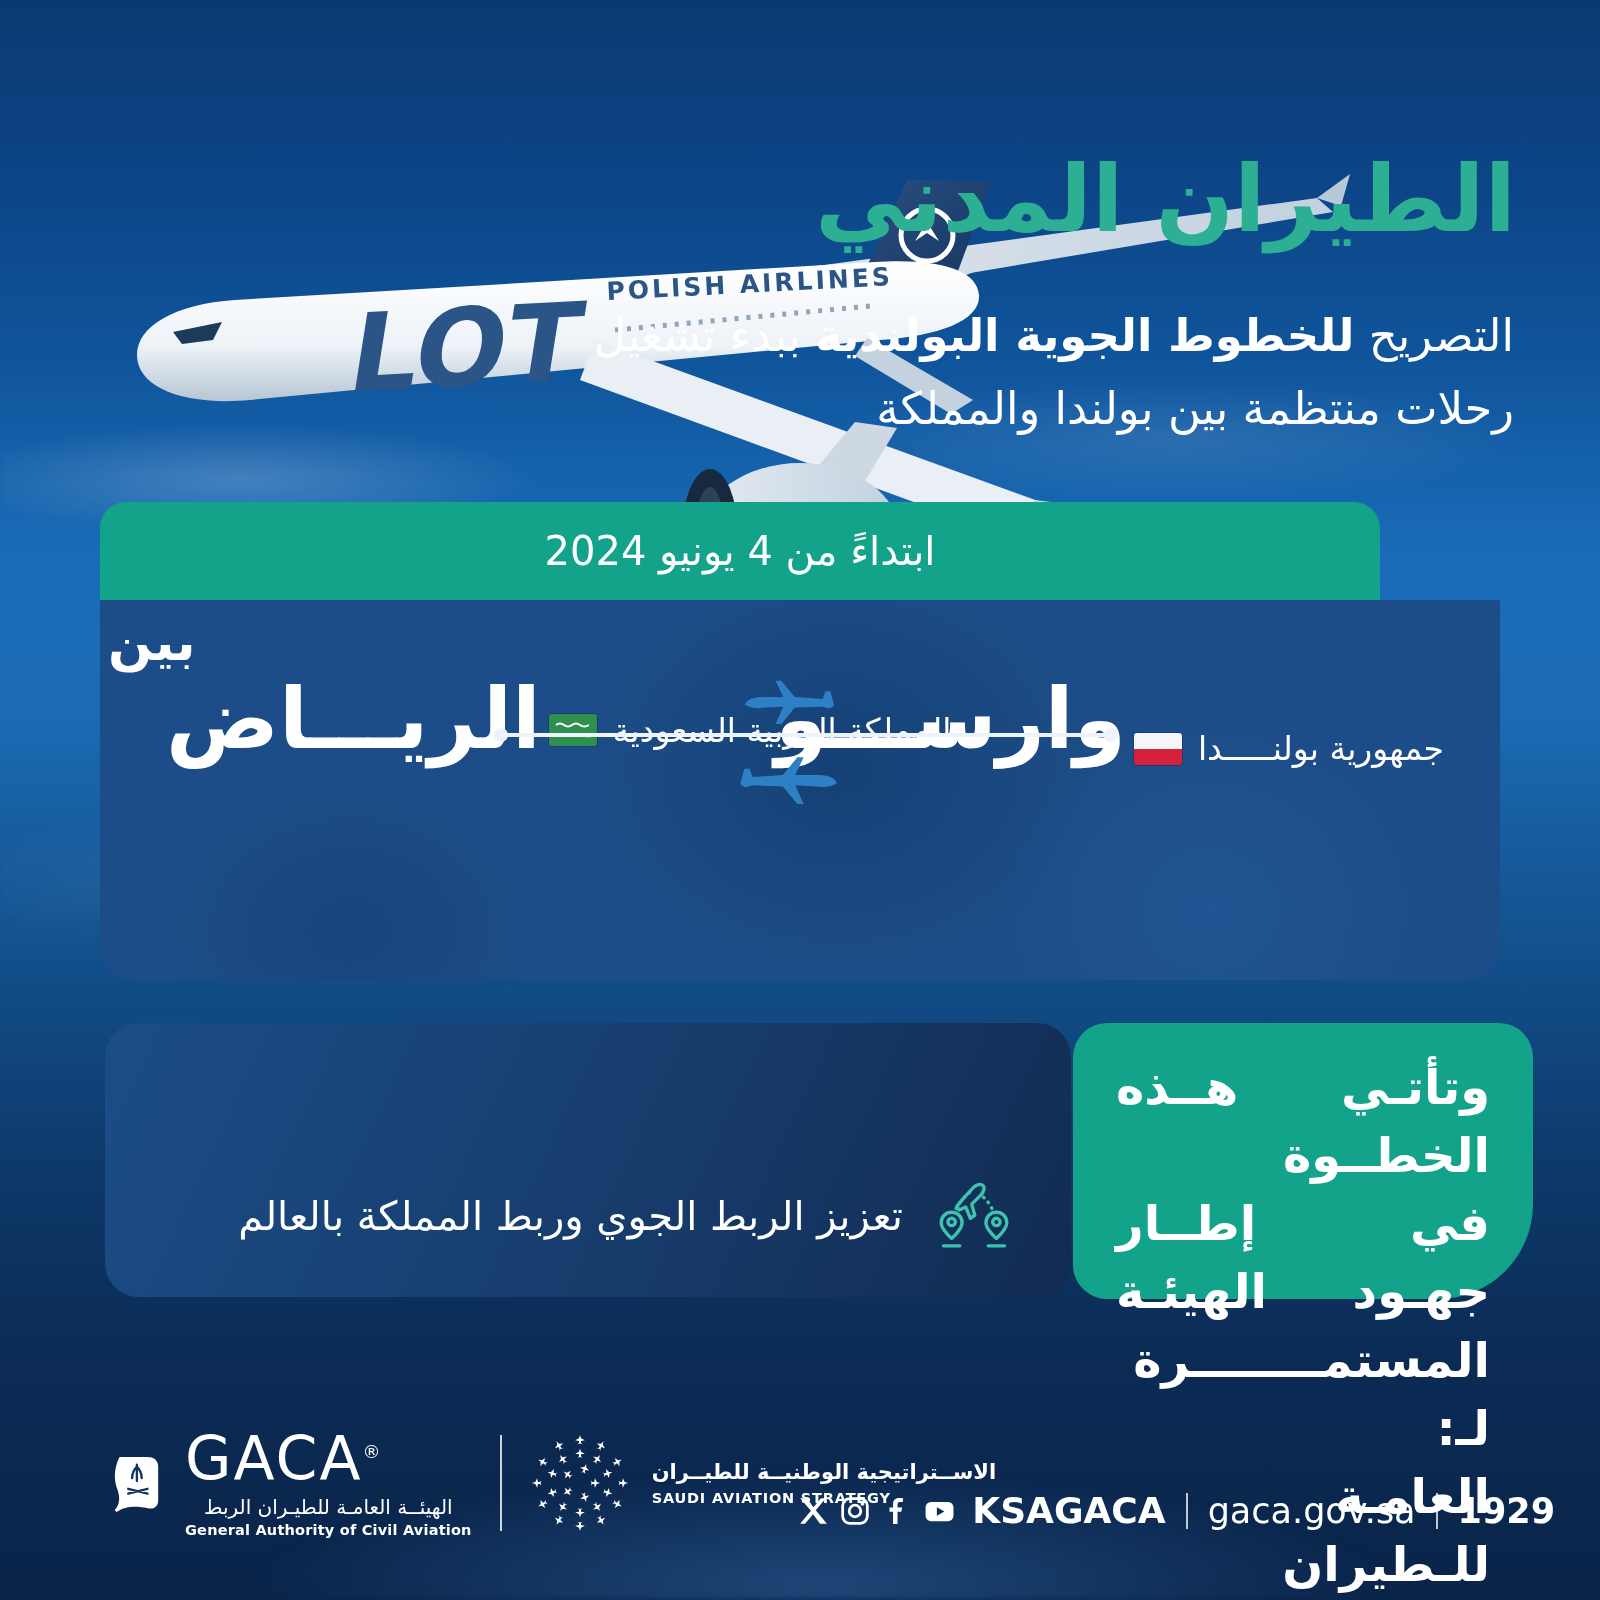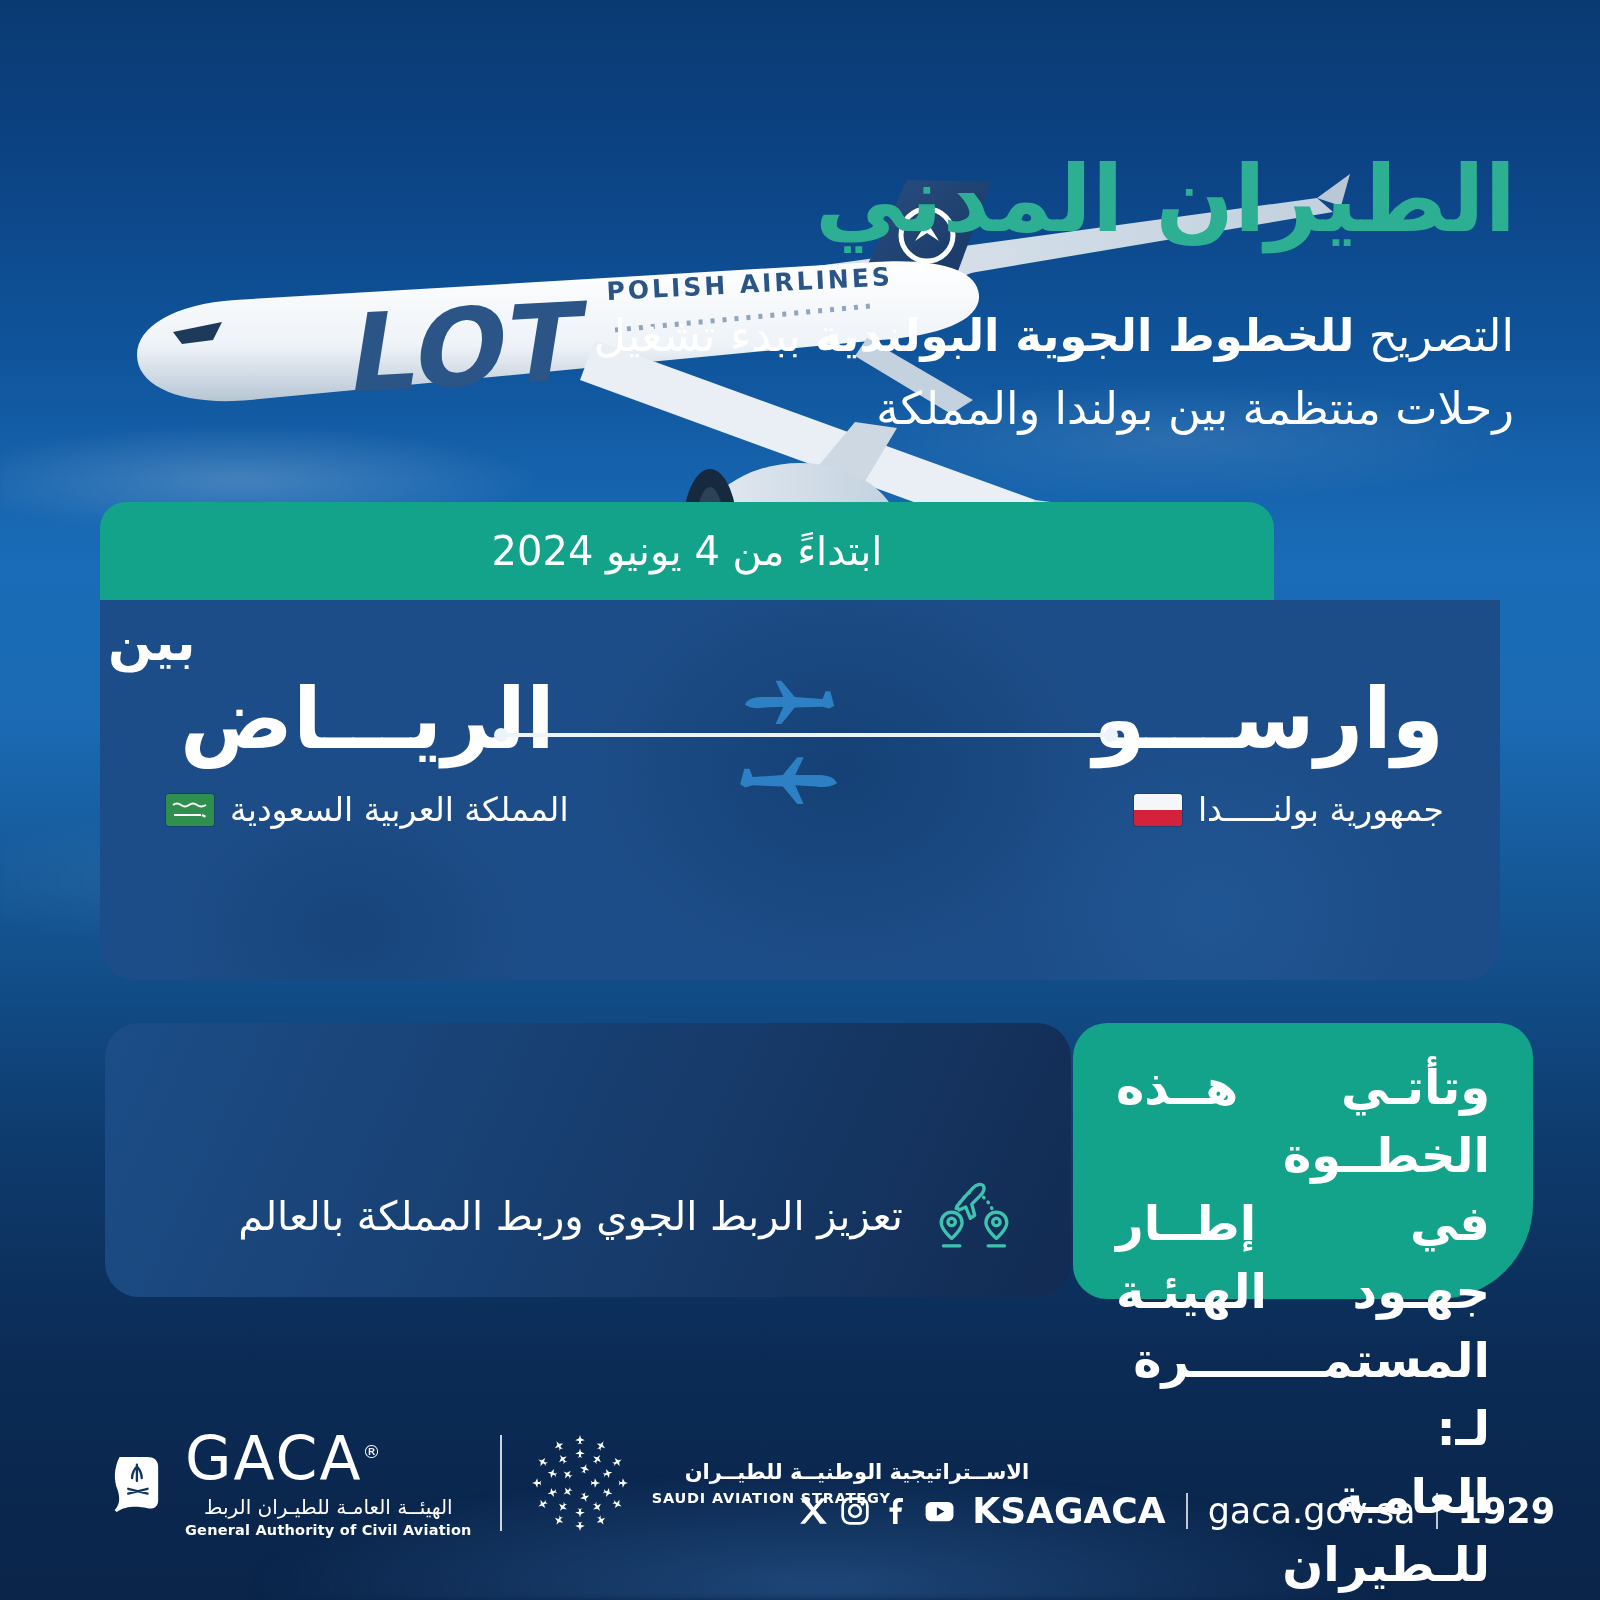--- a/index.html
+++ b/index.html
@@ -19,32 +19,32 @@
   }
   
   .page-title{position:absolute;top:146px;right:84px;direction:rtl;
     font-size:92px;font-weight:bold;color:#2caf92;letter-spacing:-1px;}
   .page-subtitle{position:absolute;top:300px;right:86px;direction:rtl;text-align:right;
     font-size:45px;line-height:1.62;max-width:950px;}
   .page-subtitle b{font-weight:bold;}
   
   .hero-plane{position:absolute;left:55px;top:140px;width:1330px;height:520px;}
   
-  .banner{position:absolute;left:100px;top:502px;width:1174px;height:98px;
+  .banner{position:absolute;left:100px;top:502px;width:1280px;height:98px;
     background:#13a28a;border-radius:26px 26px 0 0;direction:rtl;
     display:flex;align-items:center;justify-content:center;font-size:40px;}
   .route-card{position:absolute;left:100px;top:600px;width:1400px;height:380px;
     background:#1d4d88;border-radius:0 0 34px 34px;overflow:hidden;}
   .route-card .blob{position:absolute;border-radius:50%;pointer-events:none;}
   .blob.b1{left:480px;top:-40px;width:520px;height:420px;background:radial-gradient(closest-side,rgba(12,52,98,.50),transparent);}
   .blob.b2{left:900px;top:120px;width:420px;height:380px;background:radial-gradient(closest-side,rgba(35,95,160,.45),transparent);}
   .blob.b3{left:60px;top:180px;width:380px;height:300px;background:radial-gradient(closest-side,rgba(12,52,98,.35),transparent);}
   .between{position:absolute;top:12px;left:0;right:0;text-align:left;
     font-size:52px;font-weight:bold;direction:rtl;margin-left:8px;}
-  .city-block{position:absolute;display:flex;flex-direction:column;}
+  .city-block{position:absolute;display:flex;flex-direction:row;gap:8px;}
   .city-block .city{font-size:84px;font-weight:bold;white-space:nowrap;direction:rtl;}
   .country-row{display:flex;direction:rtl;align-items:center;gap:16px;margin-top:22px;font-size:33px;}
   .city-right{right:56px;top:70px;align-items:flex-end;}
   .city-left{left:66px;top:70px;align-items:center;}
   .flag{width:48px;height:32px;border-radius:3px;overflow:hidden;flex:none;box-shadow:0 0 0 1px rgba(0,0,0,.18);}
   .route-line{position:absolute;left:400px;top:133px;width:612px;height:4px;
     background:#ecf3fa;border-radius:2px;}
   .route-line::before,.route-line::after{content:"";position:absolute;top:-5px;width:14px;height:14px;
     border-radius:50%;background:#ecf3fa;}
   .route-line::before{left:-6px;} .route-line::after{right:-6px;}
@@ -63,21 +63,21 @@
     box-sizing:border-box;background:#13a28a;border-radius:34px 34px 95px 34px;
     direction:rtl;padding:30px 43px;font-size:48px;font-weight:bold;line-height:1.42;}
   .goals-green .line{text-align:justify;text-align-last:justify;}
   
   .footer-left{position:absolute;left:105px;top:1428px;display:flex;align-items:center;gap:22px;}
   .gaca-word{font-size:60px;font-weight:normal;letter-spacing:2px;line-height:1;}
   .gaca-word sup{font-size:18px;}
   .gaca-ar{font-size:20px;direction:rtl;text-align:center;margin-top:7px;}
   .gaca-en{font-size:14.5px;font-weight:bold;text-align:center;margin-top:3px;letter-spacing:.2px;}
   .v-div{width:2px;height:96px;background:rgba(255,255,255,.8);margin:0 6px;}
-  .sas-txt .ar{font-size:21px;font-weight:bold;direction:rtl;text-align:right;margin-left:33px;}
+  .sas-txt .ar{font-size:21px;font-weight:bold;direction:rtl;text-align:right;}
   .sas-txt .en{font-size:14.5px;font-weight:bold;letter-spacing:.8px;margin-top:6px;}
   .footer-right{position:absolute;right:45px;top:1490px;display:flex;align-items:center;gap:12px;direction:ltr;}
   .footer-right .soc{width:30px;height:30px;flex:none;cursor:pointer;}
   .footer-right .handle{font-size:36px;font-weight:bold;margin-left:6px;}
   .footer-right .site{font-size:35px;}
   .footer-right .phone{font-size:35px;font-weight:bold;}
   .footer-right .sep{width:2px;height:36px;background:rgba(255,255,255,.75);margin:0 8px;}
 </style>
 </head>
 <body>

